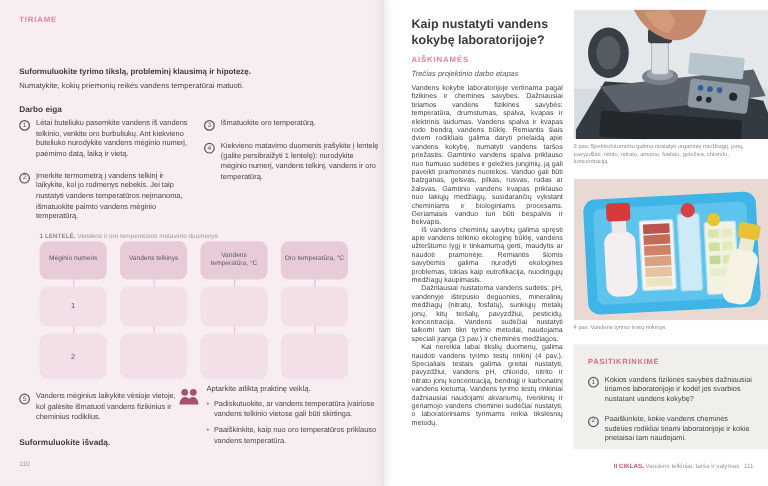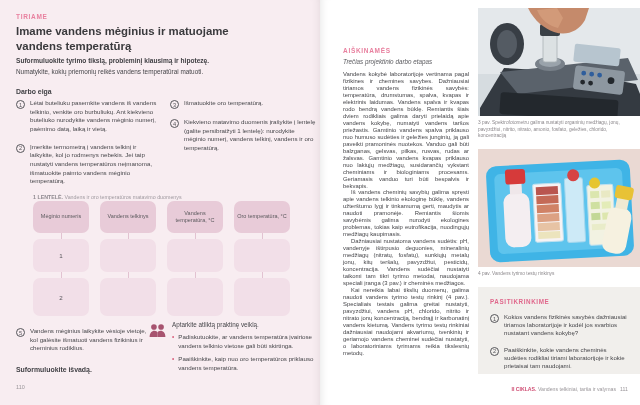--- a/index.html
+++ b/index.html
@@ -88,21 +88,20 @@
 </style>
 </head>
 <body>
 
 <div class="spread">
 
   <div class="page-left">
 
     <div class="abs kicker" style="left:16px; top:13px;">TIRIAME</div>
 
-    <h1 class="abs lp-title">Imame vandens mėginius ir matuojame vandens temperatūrą</h1>
 
     <div class="abs lp-lead-bold">Suformuluokite tyrimo tikslą, probleminį klausimą ir hipotezę.</div>
 
     <div class="abs lp-lead body-text">Numatykite, kokių priemonių reikės vandens temperatūrai matuoti.</div>
 
     <div class="abs lp-darbo">Darbo eiga</div>
 
     <div class="abs lp-steps-a steps-col">
       <div class="step">
         <span class="numcirc">1</span>
@@ -174,20 +173,21 @@
           <span class="body-text">Paaiškinkite, kaip nuo oro temperatūros priklauso vandens temperatūra.</span>
         </div>
       </div>
     </div>
 
     <div class="abs lp-pagenum gray">110</div>
   </div>
 
   <div class="page-right">
 
+    <h1 class="abs rp-title">Kaip nustatyti vandens kokybę laboratorijoje?</h1>
 
     <div class="abs kicker rp-kicker">AIŠKINAMĖS</div>
 
     <div class="abs rp-sub">Trečias projektinio darbo etapas</div>
 
     <div class="abs rp-body">
       <p>Vandens kokybė laboratorijoje vertinama pagal fizikines ir chemines savybes. Dažniausiai tiriamos vandens fizikinės savybės: temperatūra, drumstumas, spalva, kvapas ir elektrinis laidumas. Vandens spalva ir kvapas rodo bendrą vandens būklę. Remiantis šiais dviem rodikliais galima daryti prielaidą apie vandens kokybę, numatyti vandens taršos priežastis. Gamtinio vandens spalva priklauso nuo humuso sudėties ir geležies junginių, ją gali paveikti pramoninės nuotekos. Vanduo gali būti balzganas, gelsvas, pilkas, rusvas, rudas ar žalsvas. Gamtinio vandens kvapas priklauso nuo lakiųjų medžiagų, susidarančių vykstant cheminiams ir biologiniams procesams. Geriamasis vanduo turi būti bespalvis ir bekvapis.</p>
       <p>Iš vandens cheminių savybių galima spręsti apie vandens telkinio ekologinę būklę, vandens užterštumo lygį ir tinkamumą gerti, maudytis ar naudoti pramonėje. Remiantis šiomis savybėmis galima nurodyti ekologines problemas, tokias kaip eutrofikacija, nuodingųjų medžiagų kaupimasis.</p>
       <p>Dažniausiai nustatoma vandens sudėtis: pH, vandenyje ištirpusio deguonies, mineralinių medžiagų (nitratų, fosfatų), sunkiųjų metalų jonų, kitų teršalų, pavyzdžiui, pesticidų, koncentracija. Vandens sudėčiai nustatyti taikomi tam tikri tyrimo metodai, naudojama speciali įranga (3 pav.) ir cheminės medžiagos.</p>
       <p>Kai nereikia labai tikslių duomenų, galima naudoti vandens tyrimo testų rinkinį (4 pav.). Specialiais testais galima greitai nustatyti, pavyzdžiui, vandens pH, chlorido, nitrito ir nitrato jonų koncentraciją, bendrąjį ir karbonatinį vandens kietumą. Vandens tyrimo testų rinkiniai dažniausiai naudojami akvariumų, tvenkinių ir geriamojo vandens cheminei sudėčiai nustatyti, o laboratoriniams tyrimams reikia tikslesnių metodų.</p>

